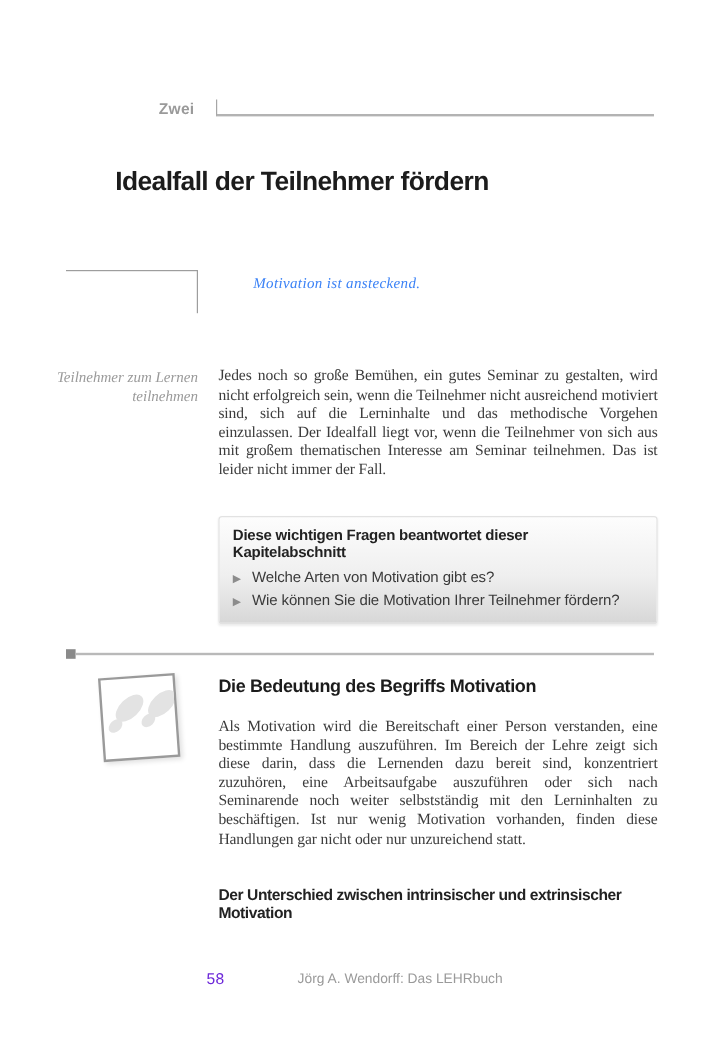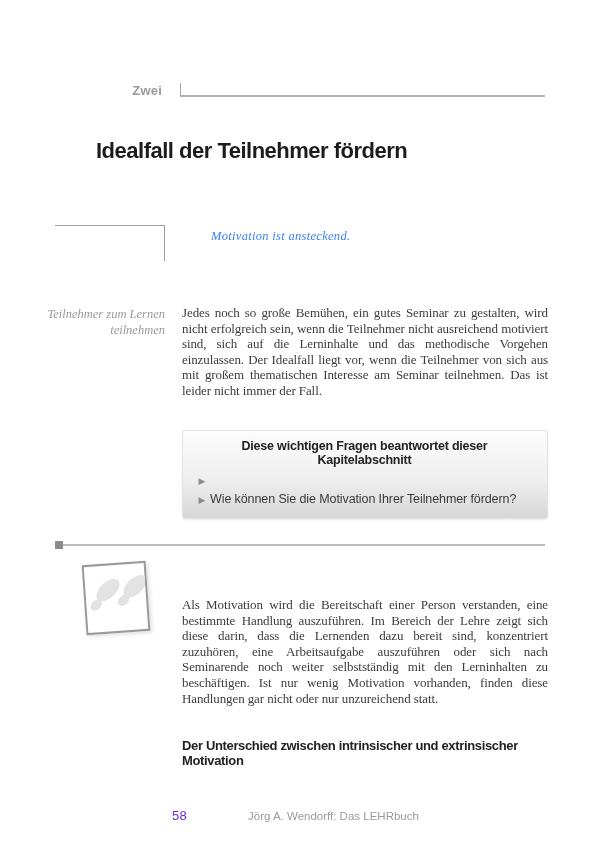--- a/index.html
+++ b/index.html
@@ -64,21 +64,20 @@
 
   
   .info-box {
     position:absolute; left:182px; top:430px; width:366px;
     border-radius:3px;
     background:linear-gradient(180deg,#fdfdfd 0%,#efefef 55%,#d7d7d7 100%);
     border:1px solid #e2e2e2;
     box-shadow:0 1px 2px rgba(0,0,0,0.08);
     padding:8px 12px 9px 11px;
     font-family:"Liberation Sans", sans-serif;
-    text-align:center;
   }
   .info-box-title {
     font-weight:bold; font-size:12.5px; color:#222222;
     letter-spacing:-0.2px; margin-bottom:5px;
   }
   .info-box-item {
     display:flex; align-items:baseline;
     font-size:12.5px; color:#3a3a3a; line-height:18px;
     letter-spacing:-0.1px;
   }
@@ -149,20 +148,21 @@
   <div class="quote-bracket"></div>
   <div class="quote-text">Motivation ist ansteckend.</div>
 
   <div class="margin-note">Teilnehmer zum Lernen teilnehmen</div>
   <p class="body-par intro-par">Jedes noch so große Bemühen, ein gutes Seminar zu gestalten, wird nicht erfolgreich sein, wenn die Teilnehmer nicht ausreichend motiviert sind, sich auf die Lerninhalte und das methodische Vorgehen einzulassen. Der Idealfall liegt vor, wenn die Teilnehmer von sich aus mit großem thematischen Interesse am Seminar teilnehmen. Das ist leider nicht immer der Fall.</p>
 
   <div class="info-box">
     <div class="info-box-title">Diese wichtigen Fragen beantwortet dieser Kapitelabschnitt</div>
     <div class="info-box-item">
       <span class="bullet-arrow">▶</span>
+      <span>Welche Arten von Motivation gibt es?</span>
     </div>
     <div class="info-box-item">
       <span class="bullet-arrow">▶</span>
       <span>Wie können Sie die Motivation Ihrer Teilnehmer fördern?</span>
     </div>
   </div>
 
   <div class="section-divider">
     <span class="divider-square"></span>
     <span class="divider-line"></span>
@@ -172,20 +172,21 @@
     <svg viewBox="0 0 64 70" xmlns="http://www.w3.org/2000/svg" aria-hidden="true">
       <g fill="#e3e3e3">
         <ellipse cx="24" cy="26" rx="15" ry="8.5" transform="rotate(-40 24 26)"></ellipse>
         <ellipse cx="10.5" cy="41" rx="7" ry="5" transform="rotate(-40 10.5 41)"></ellipse>
         <ellipse cx="53" cy="24" rx="15" ry="8.5" transform="rotate(-40 53 24)"></ellipse>
         <ellipse cx="40" cy="38" rx="7" ry="5" transform="rotate(-40 40 38)"></ellipse>
       </g>
     </svg>
   </div>
 
+  <h2 class="section-heading">Die Bedeutung des Begriffs Motivation</h2>
   <p class="body-par section-par">Als Motivation wird die Bereitschaft einer Person verstanden, eine bestimmte Handlung auszuführen. Im Bereich der Lehre zeigt sich diese darin, dass die Lernenden dazu bereit sind, konzentriert zuzuhören, eine Arbeitsaufgabe auszuführen oder sich nach Seminarende noch weiter selbstständig mit den Lerninhalten zu beschäftigen. Ist nur wenig Motivation vorhanden, finden diese Handlungen gar nicht oder nur unzureichend statt.</p>
 
   <h3 class="sub-heading">Der Unterschied zwischen intrinsischer und extrinsischer Motivation</h3>
 
   <div class="page-number">58</div>
   <div class="book-credit">Jörg A. Wendorff: Das LEHRbuch</div>
 
 </div>
 
 </body></html>

